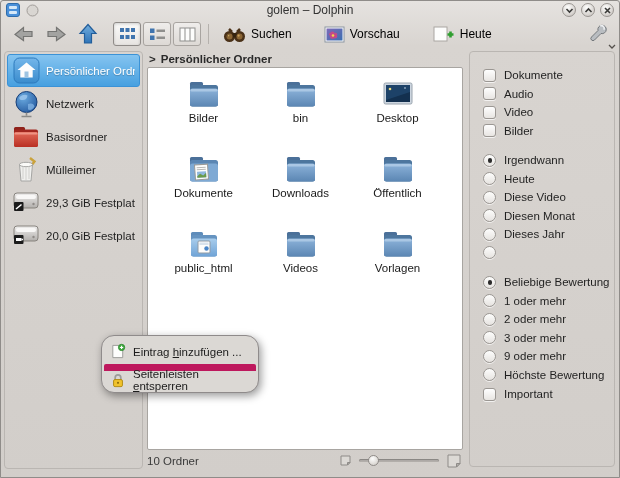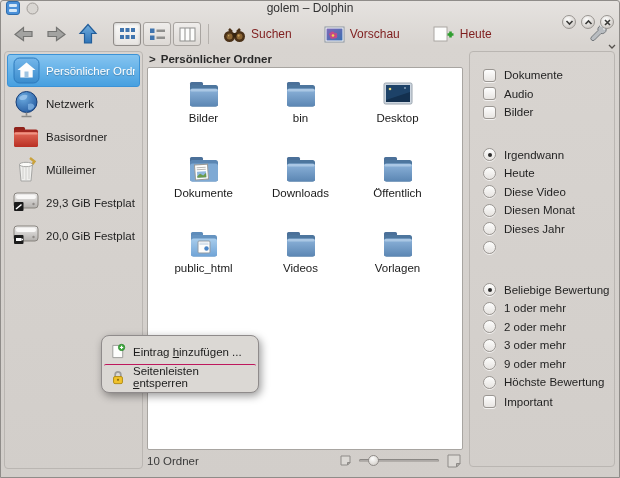--- a/index.html
+++ b/index.html
@@ -8,39 +8,39 @@
     font-family:"Liberation Sans", sans-serif;
     background:linear-gradient(#e6e3e0, #d8d4d0 46px, #d2cecA);
     border:1px solid #8f8c89;
     border-radius:3px 3px 0 0;
     position:relative;
     color:#1f1f1f;
     font-size:11.5px;
   }
   
   .titlebar { position:absolute; left:0; top:0; right:0; height:18px;
-    display:flex; padding:0 5px;flex-direction:column; }
+    display:flex; align-items:center; padding:0 5px; }
   .titlebar .title { position:absolute; left:0; right:0; text-align:center;
     font-size:12px; color:#333; pointer-events:none; }
   .tb-left { display:flex; align-items:center; gap:6px; z-index:2; }
   .tb-right { margin-left:auto; display:flex; align-items:center; gap:5px; z-index:2; }
   .winbtn { width:14px; height:14px; border-radius:50%;
     background:radial-gradient(circle at 40% 30%, #fdfdfc, #d5d1cd 70%, #b5b1ad);
     border:1px solid #9a9692; display:flex; align-items:center; justify-content:center; }
   
   .toolbar { position:absolute; left:0; top:18px; right:0; height:30px;
     display:flex; align-items:center; padding:0 8px; gap:2px; }
   .tool-btn { display:flex; align-items:center; justify-content:center;
     height:26px; padding:0 3px; border:1px solid transparent; border-radius:3px; }
   .view-btn { width:28px; height:24px; border:1px solid #a8a4a0; border-radius:3px;
     background:linear-gradient(#efedeb,#ddd9d5); display:flex; align-items:center; justify-content:center; }
   .view-btn.selected { background:linear-gradient(#fbfbfa,#e7e4e1);
     border-color:#8f8b88; box-shadow:inset 0 1px 3px rgba(0,0,0,.18); }
   .labeled-btn { display:flex; align-items:center; gap:5px; padding:0 7px; height:26px;
-    border-radius:3px; font-size:12px; color:#7f1d1d; }
+    border-radius:3px; font-size:12px; color:#000000; }
   .tool-sep { width:1px; height:20px; background:#b5b1ad; margin:0 5px; }
   .spacer { flex:1; }
   .wrench-wrap { position:relative; display:flex; align-items:flex-start; }
   .wrench-wrap .mini-chev { position:absolute; right:-6px; bottom:-3px; }
   
   .places-panel { position:absolute; left:3px; top:50px; width:139px; bottom:8px;
     border:1px solid #bab6b2; border-radius:4px; padding-top:2px; }
   .place-item { display:flex; align-items:center; gap:6px; height:33px;
     margin:0 2px; padding:0 4px; border-radius:3px; border:1px solid transparent; }
   .place-item.selected { background:linear-gradient(#85c4f0,#47a0e0);
@@ -66,37 +66,37 @@
   .slider { position:relative; width:80px; height:11px; }
   .slider .track { position:absolute; left:0; right:0; top:4px; height:3px;
     background:#b2aeaa; border-radius:2px; box-shadow:inset 0 1px 1px rgba(0,0,0,.25); }
   .slider .handle { position:absolute; top:0; width:11px; height:11px; border-radius:50%;
     background:radial-gradient(circle at 40% 30%, #fdfdfc, #dedbd7 65%, #c2beba);
     border:1px solid #8f8b88; }
   
   .filter-panel { position:absolute; left:468px; right:4px; top:50px; bottom:10px;
     border:1px solid #bab6b2; border-radius:4px; padding:14px 0 0 13px; }
   .fgroup { display:flex; flex-direction:column; }
-  .fgroup + .fgroup { margin-top:24px; }
+  .fgroup + .fgroup { margin-top:11px; }
   .frow { display:flex; align-items:center; gap:8px; height:18.5px; }
   .checkbox { width:13px; height:13px; flex:none; border:1px solid #9b9793; border-radius:3px;
     background:linear-gradient(#fefefe,#e8e5e2); box-shadow:0 1px 0 rgba(255,255,255,.7); }
   .radio { width:13px; height:13px; flex:none; border:1px solid #9b9793; border-radius:50%;
     background:linear-gradient(#fdfdfc,#e6e3e0); position:relative;
     box-shadow:0 1px 0 rgba(255,255,255,.7); }
   .frow.selected .radio::after { content:""; position:absolute; left:3.5px; top:3.5px;
     width:4.5px; height:4.5px; border-radius:50%; background:#2b2b2b; }
   .flabel { color:#1f1f1f; }
   
   .context-menu { position:absolute; left:100px; top:334px; width:158px;
-    background:#dbd8d4; border:1px solid #8f8b8b; border-radius:8px;
+    background:#dbd8d4; border:1px solid #8f8b8b; border-radius:13px;
     box-shadow:2px 3px 9px rgba(0,0,0,.4); padding:3px 2px; z-index:10; }
   .menu-item { display:flex; align-items:center; gap:7px; height:25px; padding:0 6px;
     border-radius:2px; font-size:11.5px; color:#1c1c1c; }
-  .menu-item + .menu-item { border-top:1px solid #be185d; }
+  .menu-item + .menu-item { border-top:7px solid #be185d; }
   .micon { width:16px; display:flex; justify-content:center; flex:none; }
   .accel { text-decoration:underline; }
   svg { display:block; }
 </style>
 </head>
 <body>
 
 <div class="titlebar">
   <div class="title">golem – Dolphin</div>
   <div class="tb-left">
@@ -542,20 +542,24 @@
       <div class="frow">
         <span class="checkbox"></span>
         <span class="flabel">Dokumente</span>
       </div>
 
       <div class="frow">
         <span class="checkbox"></span>
         <span class="flabel">Audio</span>
       </div>
 
+      <div class="frow">
+        <span class="checkbox"></span>
+        <span class="flabel">Video</span>
+      </div>
 
       <div class="frow">
         <span class="checkbox"></span>
         <span class="flabel">Bilder</span>
       </div>
     </div>
   <div class="fgroup">
 
       <div class="frow selected">
         <span class="radio"></span>

